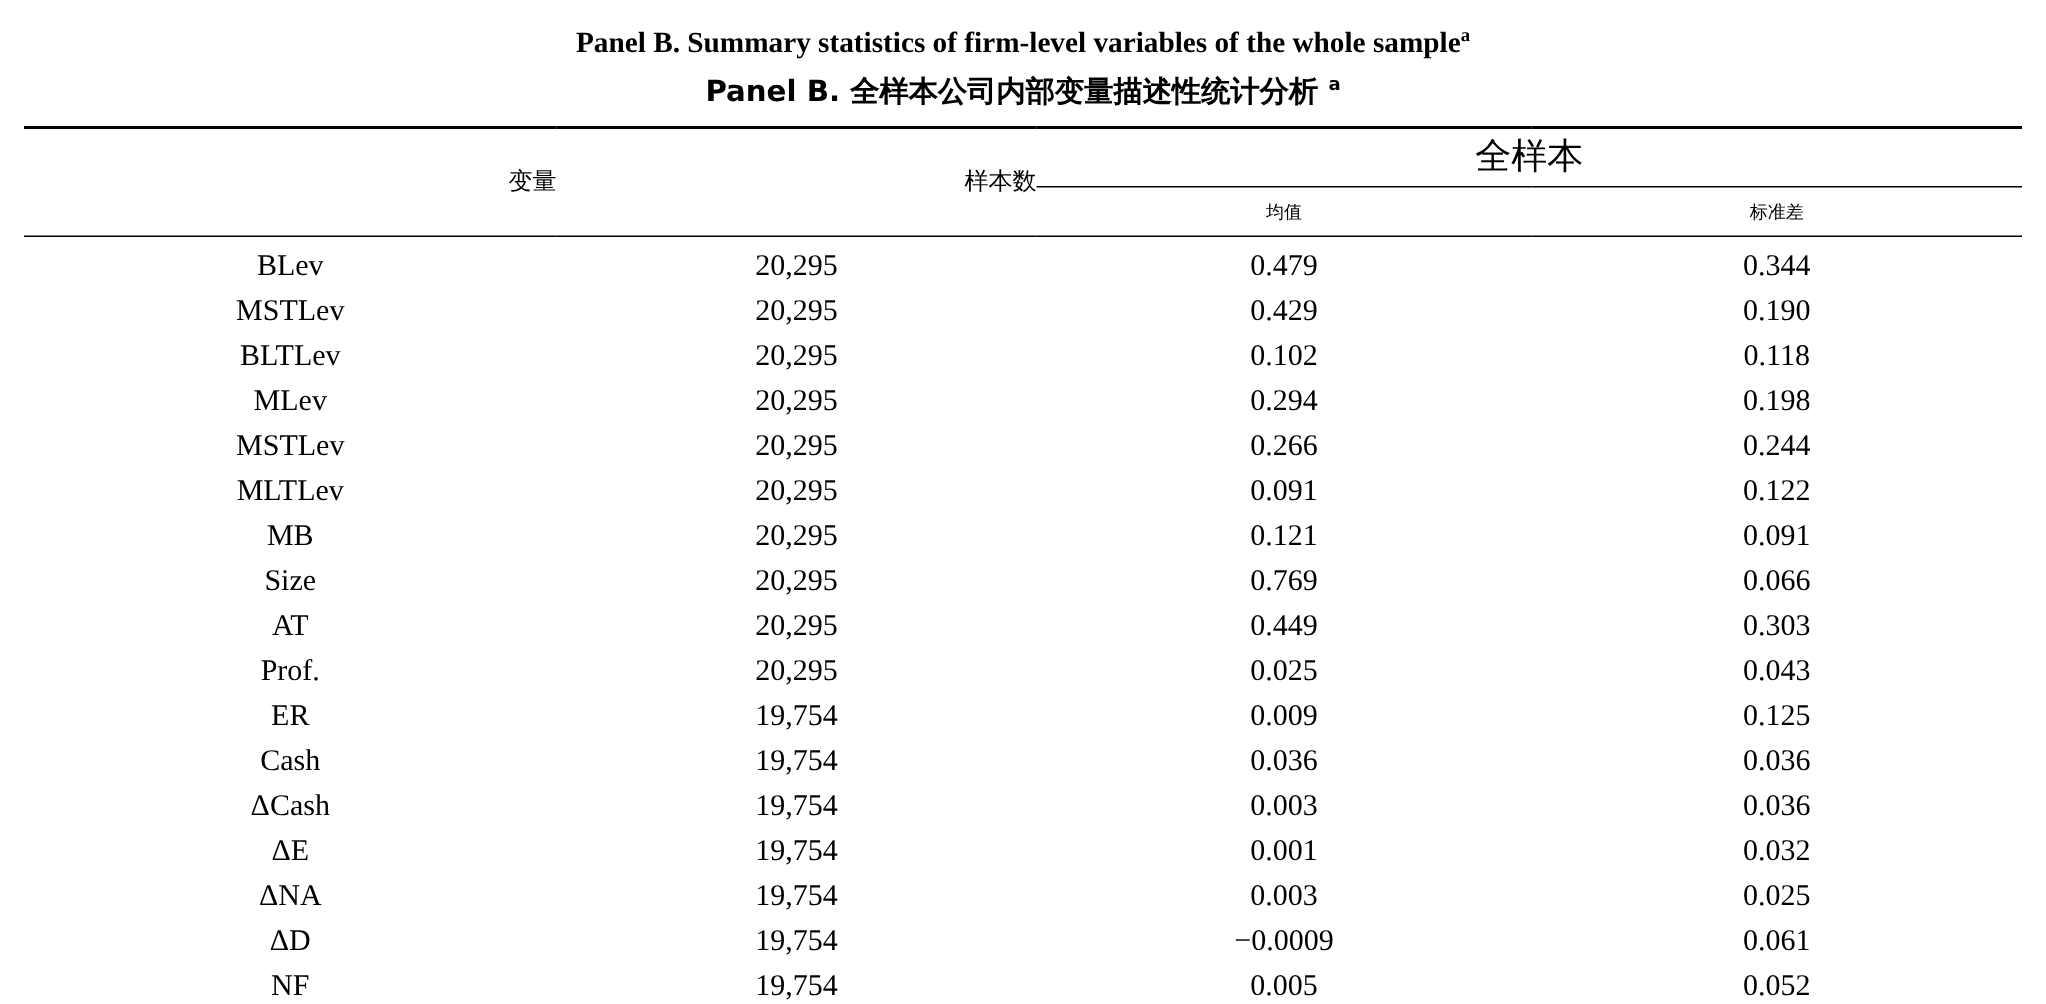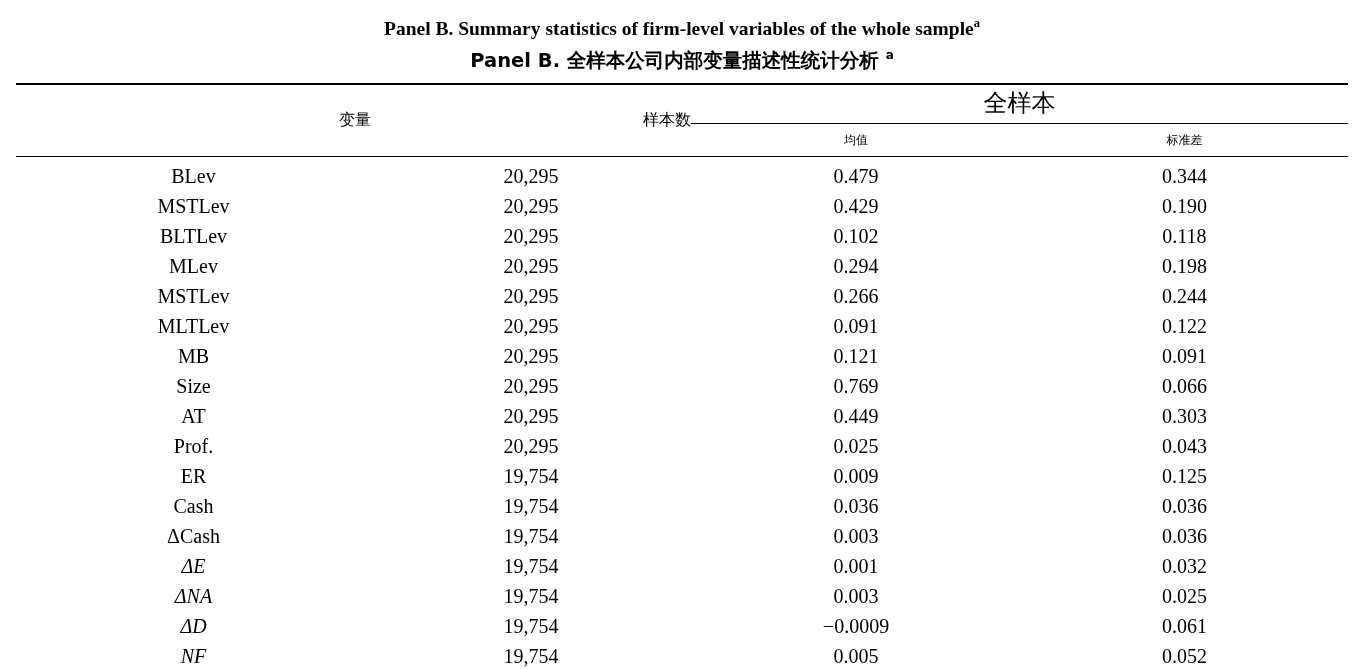--- a/index.html
+++ b/index.html
@@ -88,21 +88,20 @@
   tbody tr.data td {
     height: 30px;
     font-size: 20px;
     text-align: center;
     vertical-align: middle;
   }
   td.var {
     font-family: "Liberation Serif", "DejaVu Serif", serif;
   }
   td.var .ital {
-    font-style: italic;
   }
   .num {
     font-family: "Liberation Serif", "DejaVu Serif", serif;
   }
   .spacer-row td { height: 4px; font-size: 0; line-height: 0; }
 </style>
 </head>
 <body>
 
 <div class="page">

